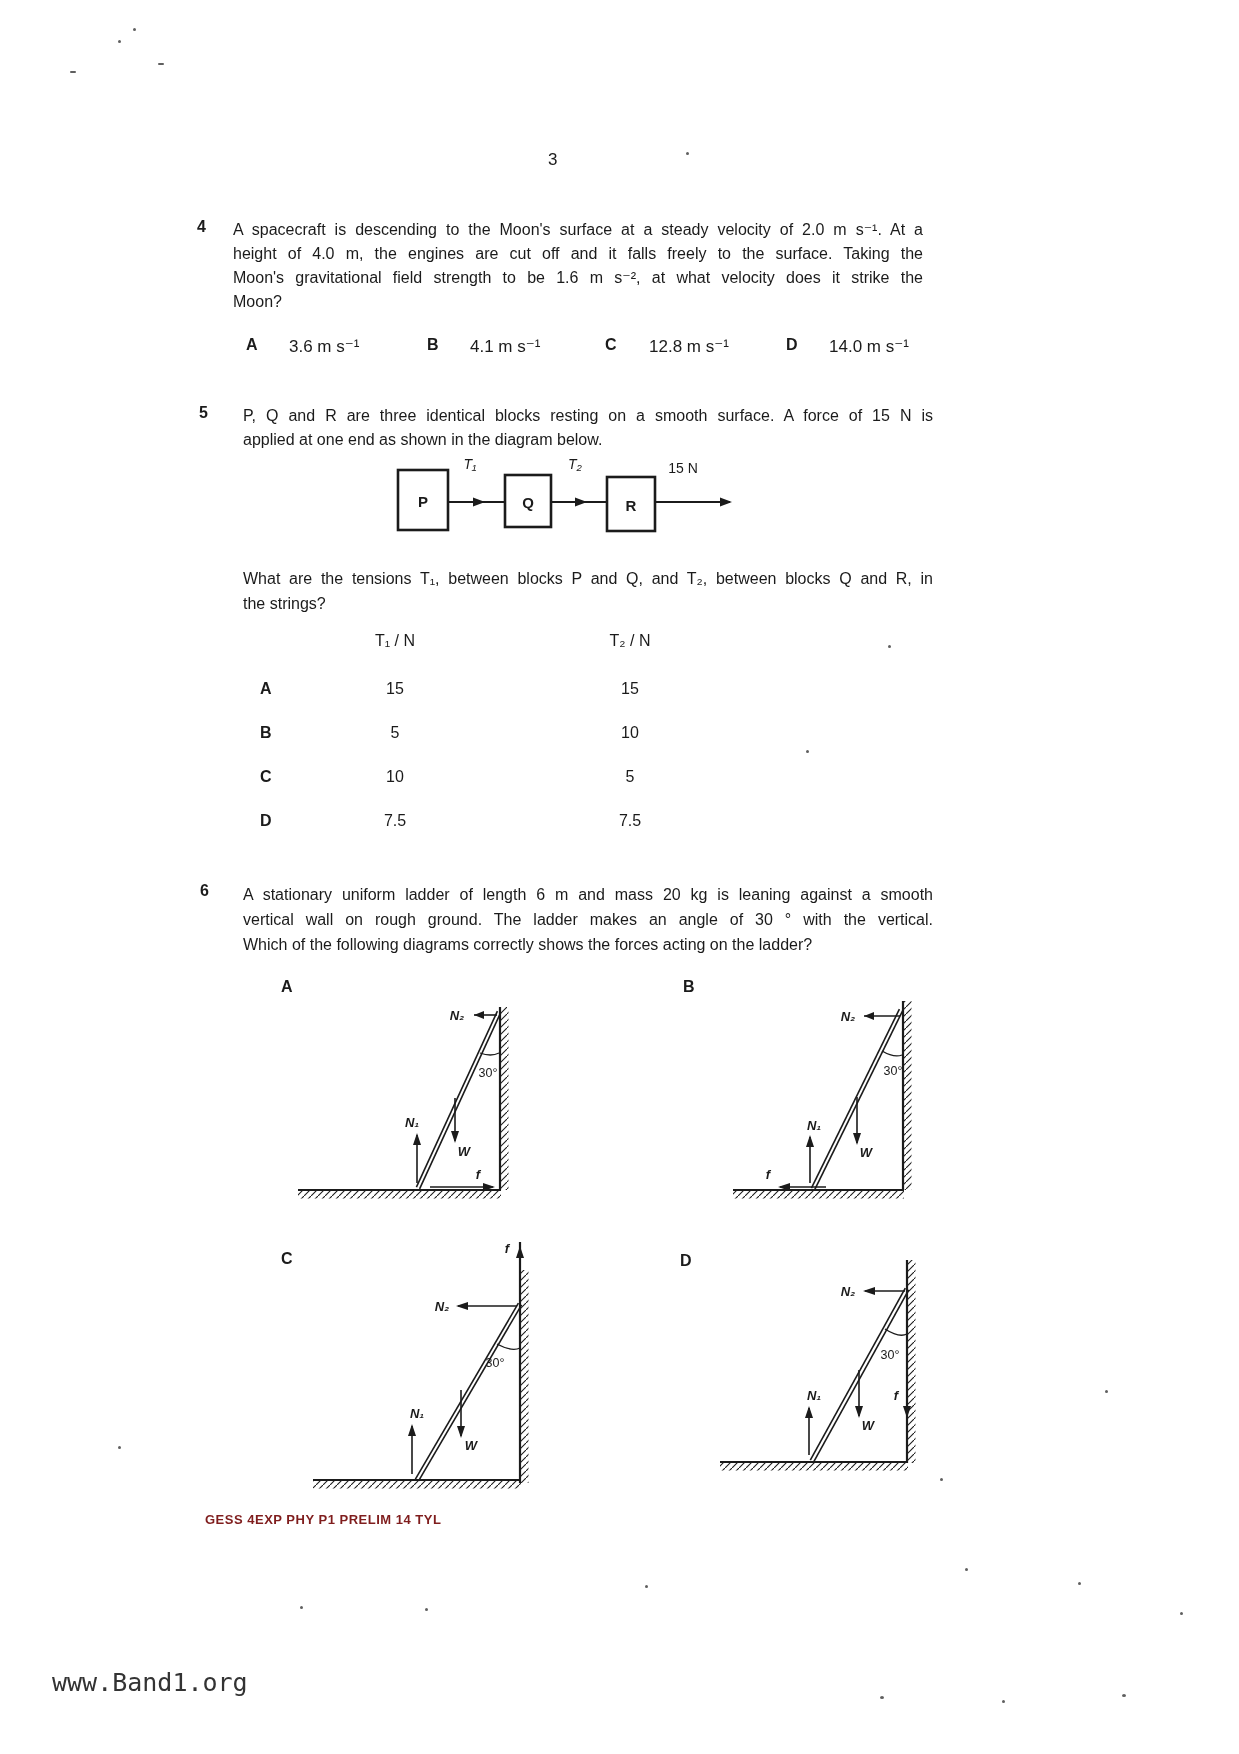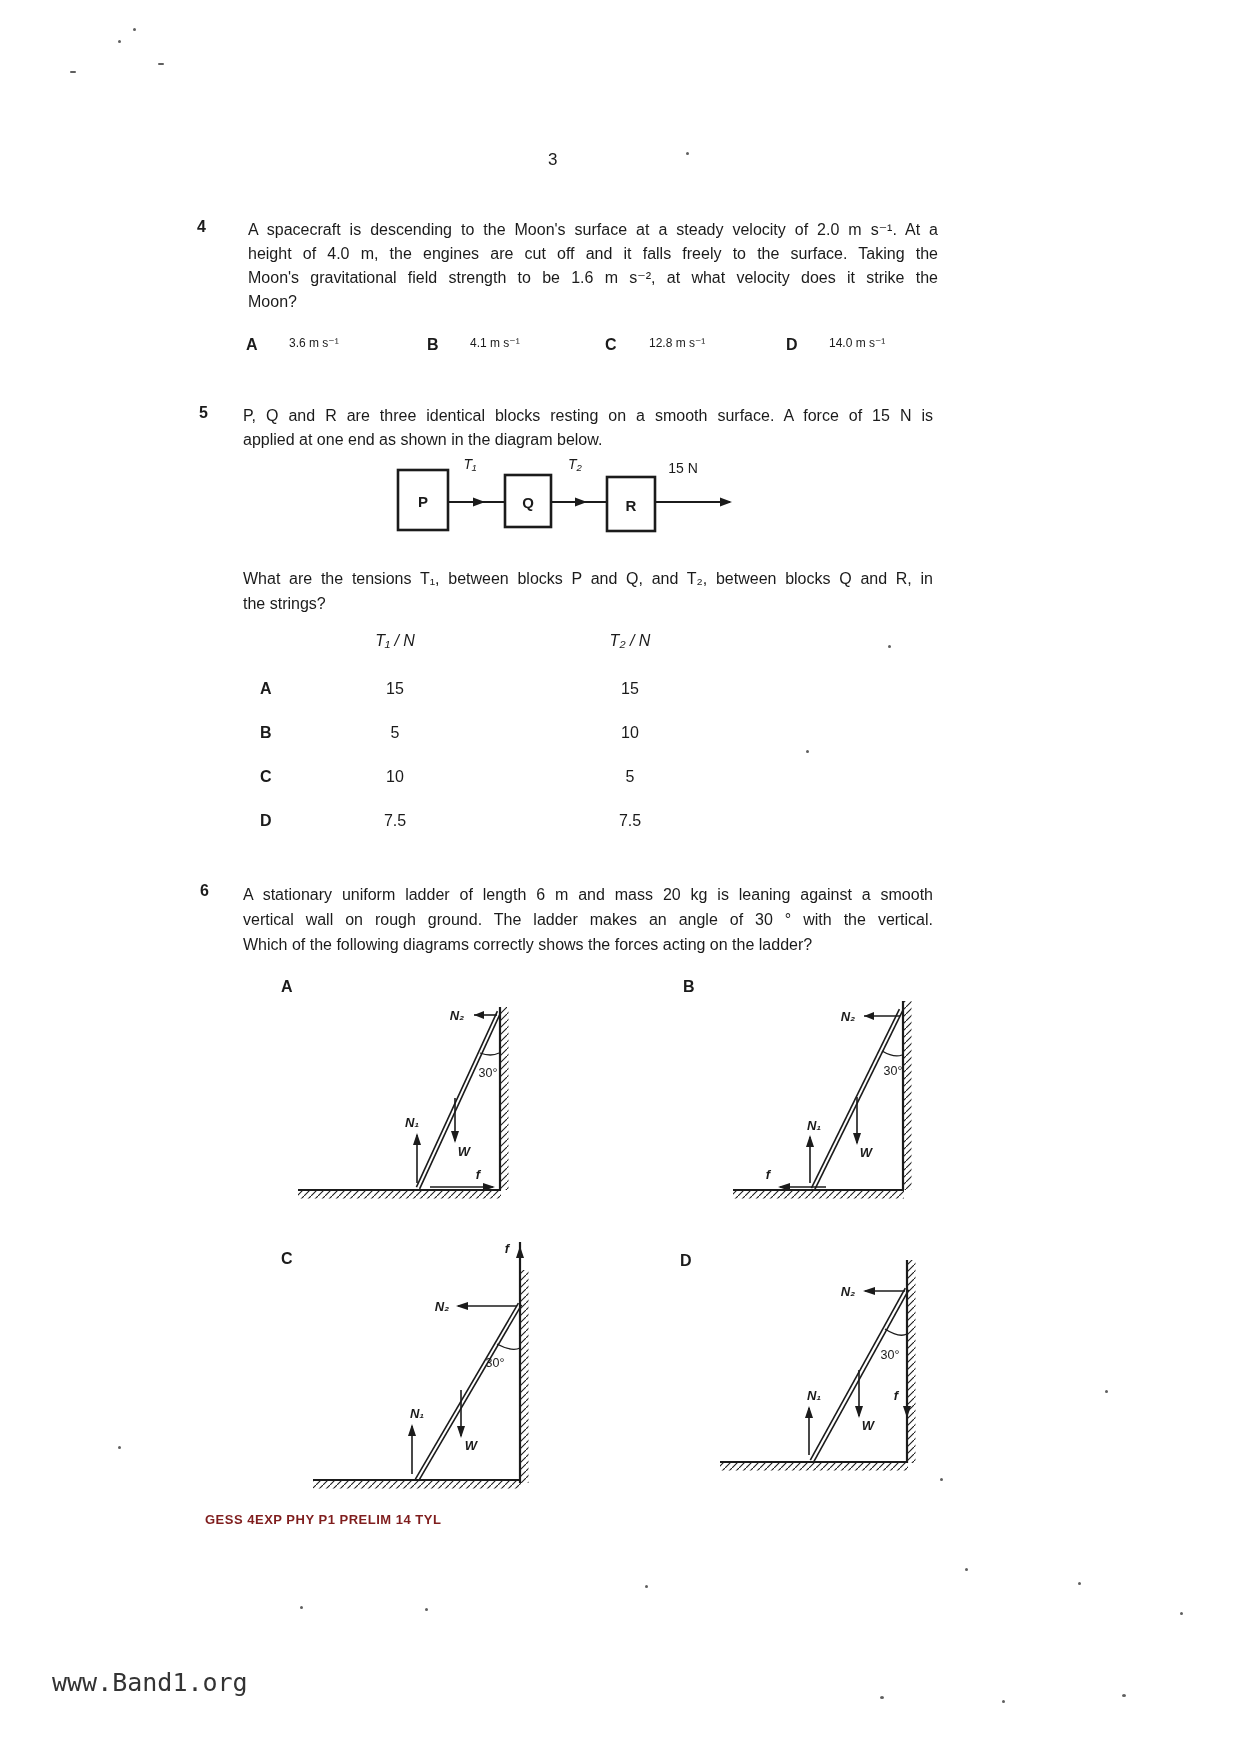--- a/index.html
+++ b/index.html
@@ -9,22 +9,22 @@
     overflow:hidden;
   }
   .abs{position:absolute;}
   .pgnum{font-size:17px;}
   .qnum{font-size:16px;font-weight:700;}
   .qtext{font-size:16px;line-height:24px;width:690px;}
   .qtext25{font-size:16px;line-height:25px;width:690px;}
   .line{display:block;}
   .jl{text-align:justify;text-align-last:justify;}
   .optletter{font-size:16px;font-weight:700;}
-  .optvalue{font-size:12px;}
-  .thead{font-size:16px;font-style:italic;width:100px;text-align:center;}
+  .optvalue{font-size:17px;}
+  .thead{font-size:16px;width:100px;text-align:center;}
   .tletter{font-size:16px;font-weight:700;}
   .tval{font-size:16px;width:100px;text-align:center;display:inline-block;position:absolute;top:0;}
   .diag-letter{font-size:16px;font-weight:700;}
   .footer{font-size:13px;font-weight:700;letter-spacing:0.5px;color:#7f1d1d;}
   .watermark{font-family:"DejaVu Sans Mono","Liberation Mono",monospace;font-size:25px;color:#333;text-align:right;}
   .nz{position:absolute;background:#2a2a2a;border-radius:50%;opacity:.75;}
   svg{overflow:visible;}
   svg line, svg path{stroke:#1b1b1b;fill:none;}
   svg polygon{fill:#1b1b1b;stroke:none;}
   svg rect.blk{fill:none;stroke:#1b1b1b;stroke-width:2.6;}
@@ -44,21 +44,21 @@
       <path d="M0 7 L7 0" stroke="#1b1b1b" stroke-width="1.1"></path>
     </pattern>
   </defs>
 </svg>
 
 <div class="page">
 
   <div class="abs pgnum" style="left:548px;top:150px;">3</div>
 
   <div class="abs qnum" style="left:197px;top:218px;">4</div>
-  <div class="abs qtext" style="left:248px;top:218px;">
+  <div class="abs qtext" style="left:233px;top:218px;">
     <span class="line jl">A spacecraft is descending to the Moon's surface at a steady velocity of 2.0 m s⁻¹. At a</span>
     <span class="line jl">height of 4.0 m, the engines are cut off and it falls freely to the surface. Taking the</span>
     <span class="line jl">Moon's gravitational field strength to be 1.6 m s⁻², at what velocity does it strike the</span>
     <span class="line">Moon?</span>
   </div>
   <div>
     <span class="abs optletter" style="left:246px;top:336px;">A</span>
     <span class="abs optvalue" style="left:289px;top:336px;">3.6 m s⁻¹</span>
     <span class="abs optletter" style="left:427px;top:336px;">B</span>
     <span class="abs optvalue" style="left:470px;top:336px;">4.1 m s⁻¹</span>

